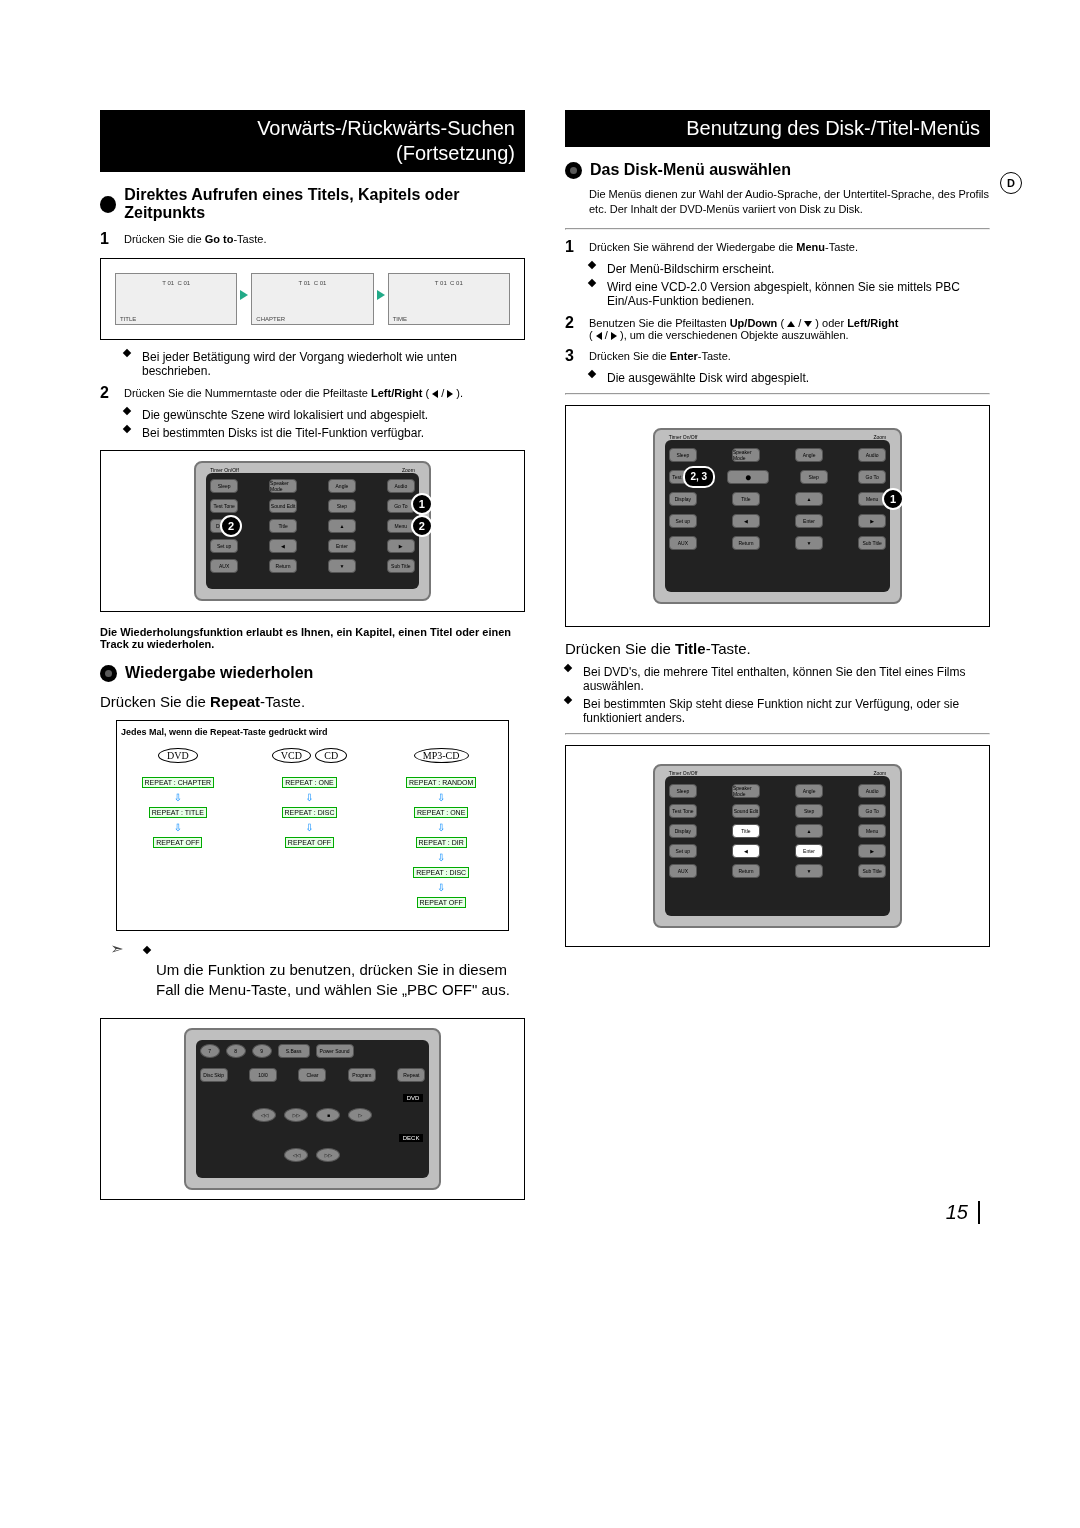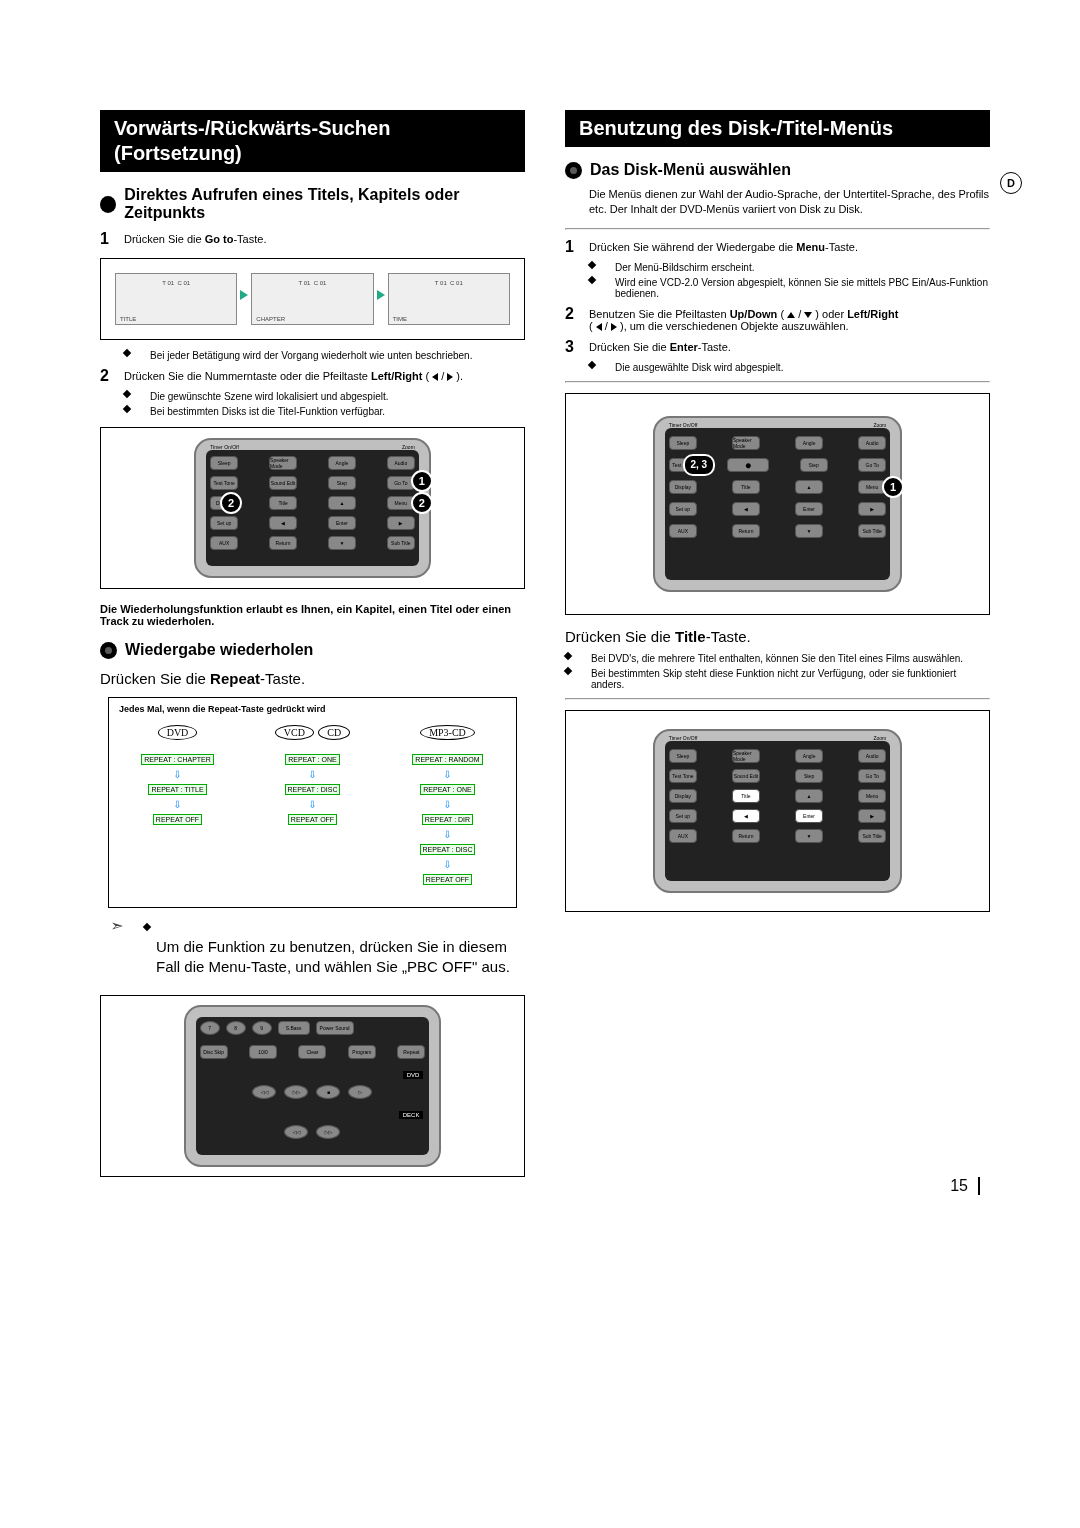--- a/index.html
+++ b/index.html
@@ -18,25 +18,26 @@
     gap: 40px;
     position: relative;
   }
   .col {
     flex: 1;
     min-width: 0;
   }
   .title-bar {
     background: #000;
     color: #fff;
-    font-weight: bold;
+    font-weight: normal;
     font-size: 20px;
     line-height: 1.25;
     padding: 6px 10px 6px 14px;
     margin-bottom: 12px;
+    text-align: right;
   }
   .bullet-line {
     display: flex;
     align-items: center;
     gap: 8px;
     margin: 14px 0 8px 0;
   }
   .round-bullet {
     width: 17px;
     height: 17px;
@@ -86,24 +87,24 @@
   }
   .diamond {
     display: inline-block;
     transform: rotate(45deg);
     width: 6px; height: 6px;
     background: #000;
     margin-right: 6px;
     vertical-align: 1px;
   }
   .diamond-line {
-    font-size: 10px;
+    font-size: 12px;
     margin: 4px 0 4px 24px;
     display: flex;
-    gap: 14px;
+    gap: 6px;
   }
   .diamond-line .dtxt { flex: 1; }
   .img-box {
     border: 1px solid #000;
     margin: 10px 0;
   }
   .three-panels {
     display: flex;
     gap: 14px;
     padding: 14px 14px;
@@ -138,21 +139,21 @@
     display: flex;
     align-items: center;
     justify-content: center;
     position: relative;
     background: linear-gradient(#fff,#fff);
   }
   .remote {
     width: 55%;
     height: 85%;
     background: #bfbfbf;
-    border-radius: 17px;
+    border-radius: 8px;
     border: 2px solid #777;
     position: relative;
   }
   .remote .inner {
     position: absolute;
     inset: 10px;
     background: #222;
     border-radius: 6px;
   }
   .remote .btnrow {
@@ -186,22 +187,22 @@
     align-items: center;
     justify-content: center;
   }
   .intro-bold {
     font-size: 11px;
     font-weight: bold;
     margin: 14px 0;
   }
   .repeat-box {
     border: 1px solid #000;
-    padding: 6px 10px 18px 10px;
-    margin: 8px 8px;
+    padding: 6px 10px 18px 4px;
+    margin: 8px 16px;
   }
   .repeat-title {
     font-size: 9px;
     font-weight: bold;
     margin-bottom: 8px;
   }
   .repeat-cols {
     display: flex;
     gap: 18px;
     justify-content: space-between;
@@ -242,25 +243,26 @@
     width: 34px;
     font-size: 16px;
     text-align: center;
     color: #444;
   }
   .remote2 {
     height: 180px;
   }
   .page-number {
     position: absolute;
-    bottom: 32px;
+    bottom: 26px;
     right: 100px;
-    font-size: 16px;
+    font-size: 20px;
     border-right: 2px solid #000;
     padding-right: 10px;
+    font-style: italic;
   }
   .d-circle {
     position: absolute;
     top: 172px;
     right: 58px;
     width: 20px; height: 20px;
     border: 1px solid #000;
     border-radius: 50%;
     font-size: 11px;
     font-weight: bold;

